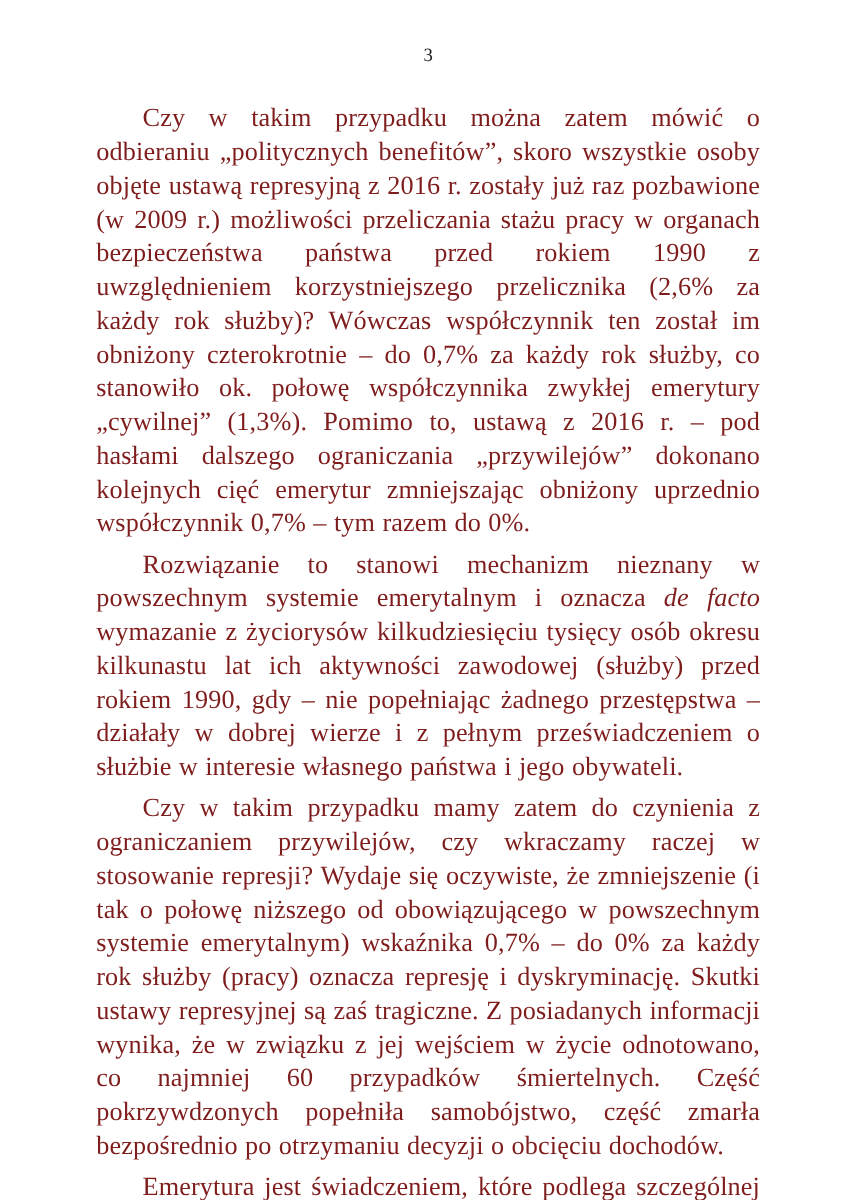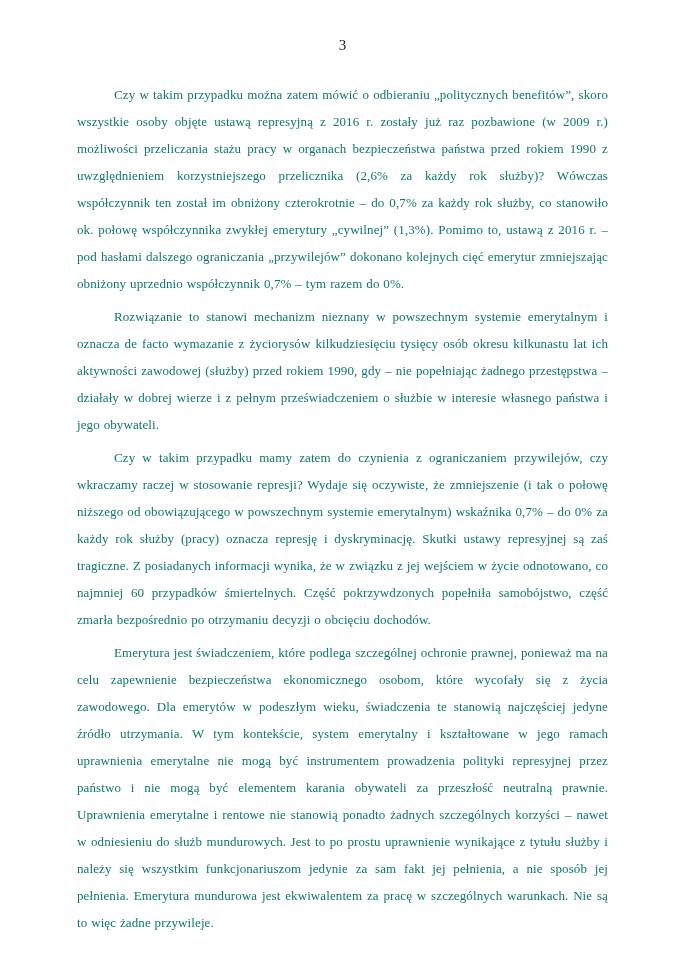--- a/index.html
+++ b/index.html
@@ -25,29 +25,30 @@
     font-size: 15px;
     line-height: 18px;
     margin-bottom: 27px;
     color: #1b1b1b;
   }
   .body-text {
     width: 531px;
   }
   .para {
     margin: 0 0 6px 0;
-    font-size: 13px;
+    font-size: 21px;
     line-height: 27px;
     text-align: justify;
     text-indent: 37px;
     letter-spacing: 0.1px;
     word-spacing: 0.5px;
-    color: #0f766e;
+    color: #7f1d1d;
   }
   .para .italic {
+    font-style: italic;
   }
 </style>
 </head>
 <body>
 
 <div class="page">
   <div class="page-number">3</div>
   <div class="body-text">
       <p class="para"><span>Czy w takim przypadku można zatem mówić o odbieraniu „politycznych benefitów”, skoro wszystkie osoby objęte ustawą represyjną z 2016 r. zostały już raz pozbawione (w 2009 r.) możliwości przeliczania stażu pracy w organach bezpieczeństwa państwa przed rokiem 1990 z uwzględnieniem korzystniejszego przelicznika (2,6% za każdy rok służby)? Wówczas współczynnik ten został im obniżony czterokrotnie – do 0,7% za każdy rok służby, co stanowiło ok. połowę współczynnika zwykłej emerytury „cywilnej” (1,3%). Pomimo to, ustawą z 2016 r. – pod hasłami dalszego ograniczania „przywilejów” dokonano kolejnych cięć emerytur zmniejszając obniżony uprzednio współczynnik 0,7% – tym razem do 0%.</span></p>
       <p class="para"><span>Rozwiązanie to stanowi mechanizm nieznany w powszechnym systemie emerytalnym i oznacza </span><span class="italic">de facto</span><span> wymazanie z życiorysów kilkudziesięciu tysięcy osób okresu kilkunastu lat ich aktywności zawodowej (służby) przed rokiem 1990, gdy – nie popełniając żadnego przestępstwa – działały w dobrej wierze i z pełnym przeświadczeniem o służbie w interesie własnego państwa i jego obywateli.</span></p>

